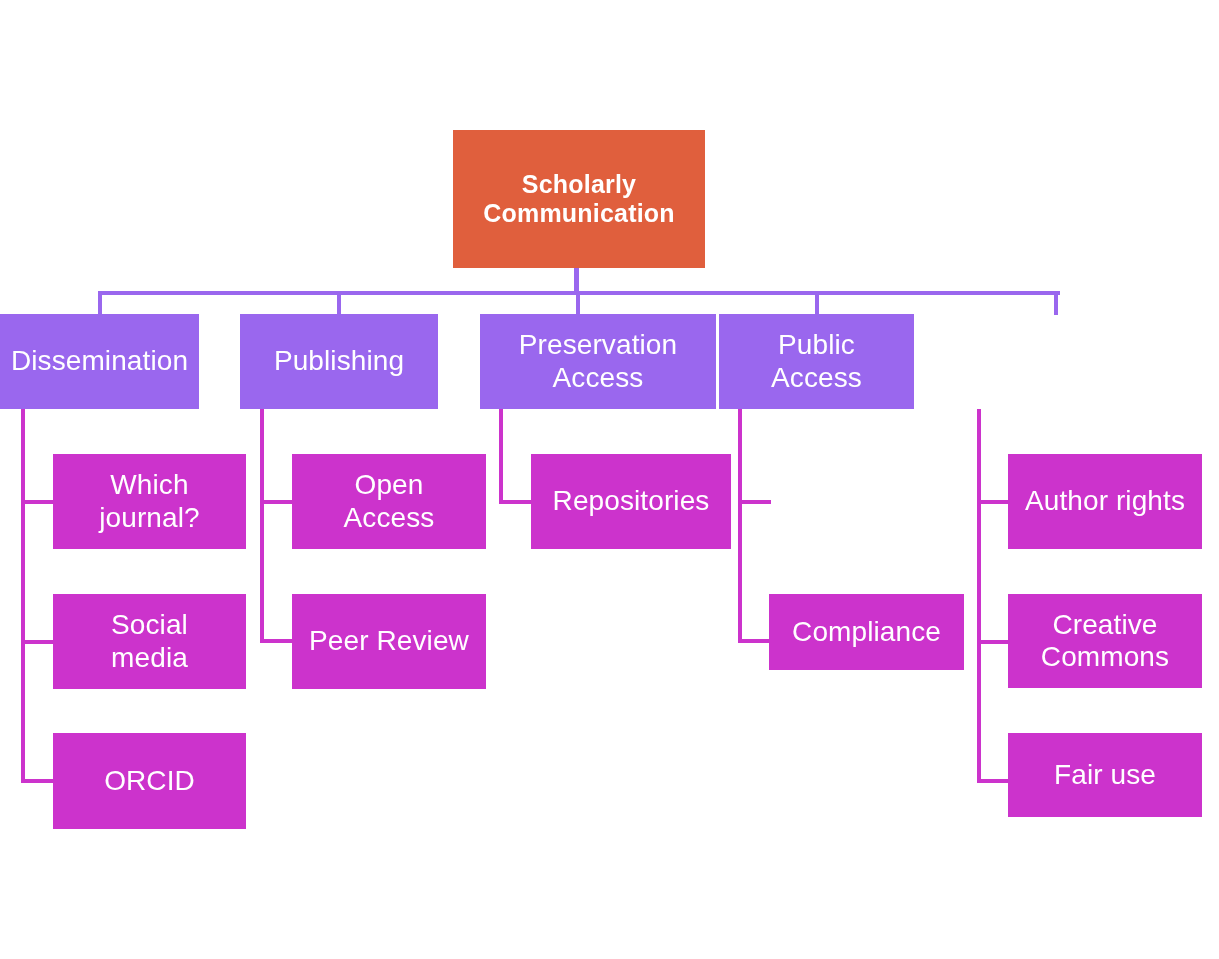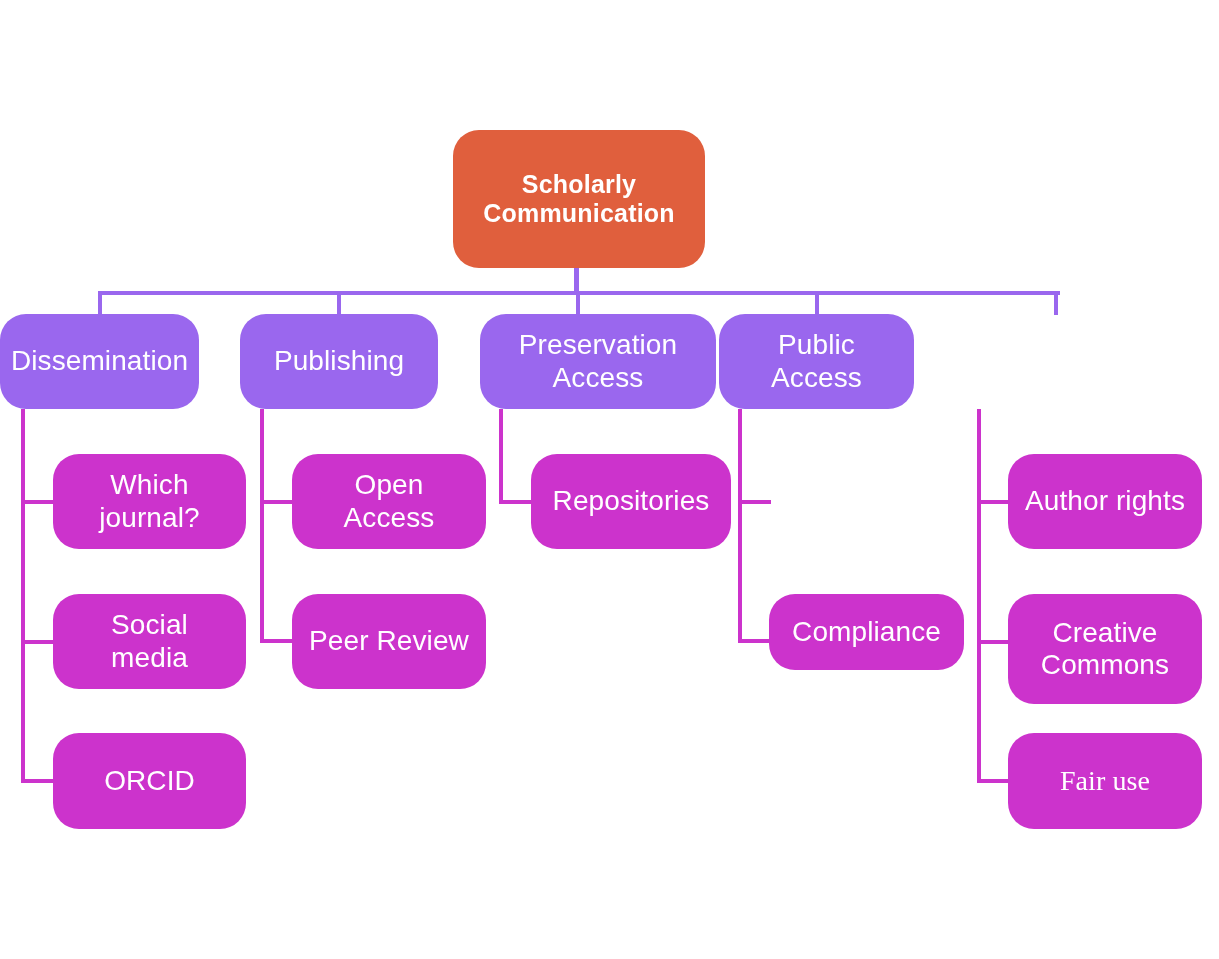--- a/index.html
+++ b/index.html
@@ -22,21 +22,20 @@
     position: absolute;
     display: flex;
     align-items: center;
     justify-content: center;
     text-align: center;
     color: #ffffff;
     line-height: 1.16;
     box-sizing: border-box;
     padding: 12px 6px;
     white-space: pre-line;
-    border-radius: 26px;
   }
   .node-root {
     background: #e05f3d;
     font-weight: bold;
     font-size: 25px;
     letter-spacing: 0.2px;
   }
   .node-l2 {
     background: #9a67ee;
     font-weight: normal;
@@ -110,17 +109,17 @@
 
   <div class="node node-l3" style="left:292px; top:454px; width:194px; height:95px;">Open
 Access</div>
   <div class="node node-l3" style="left:292px; top:594px; width:194px; height:95px;">Peer Review</div>
 
   <div class="node node-l3" style="left:531px; top:454px; width:200px; height:95px;">Repositories</div>
 
   <div class="node node-l3" style="left:769px; top:594px; width:195px; height:76px;">Compliance</div>
 
   <div class="node node-l3" style="left:1008px; top:454px; width:194px; height:95px;">Author rights</div>
-  <div class="node node-l3" style="left:1008px; top:594px; width:194px; height:110px;">Creative
+  <div class="node node-l3" style="left:1008px; top:594px; width:194px; height:94px;">Creative
 Commons</div>
-  <div class="node node-l3" style="left:1008px; top:733px; width:194px; height:96px;font-family:Liberation Serif, serif;">Fair use</div>
+  <div class="node node-l3" style="left:1008px; top:733px; width:194px; height:84px;">Fair use</div>
 
 </div>
 
 </body></html>

